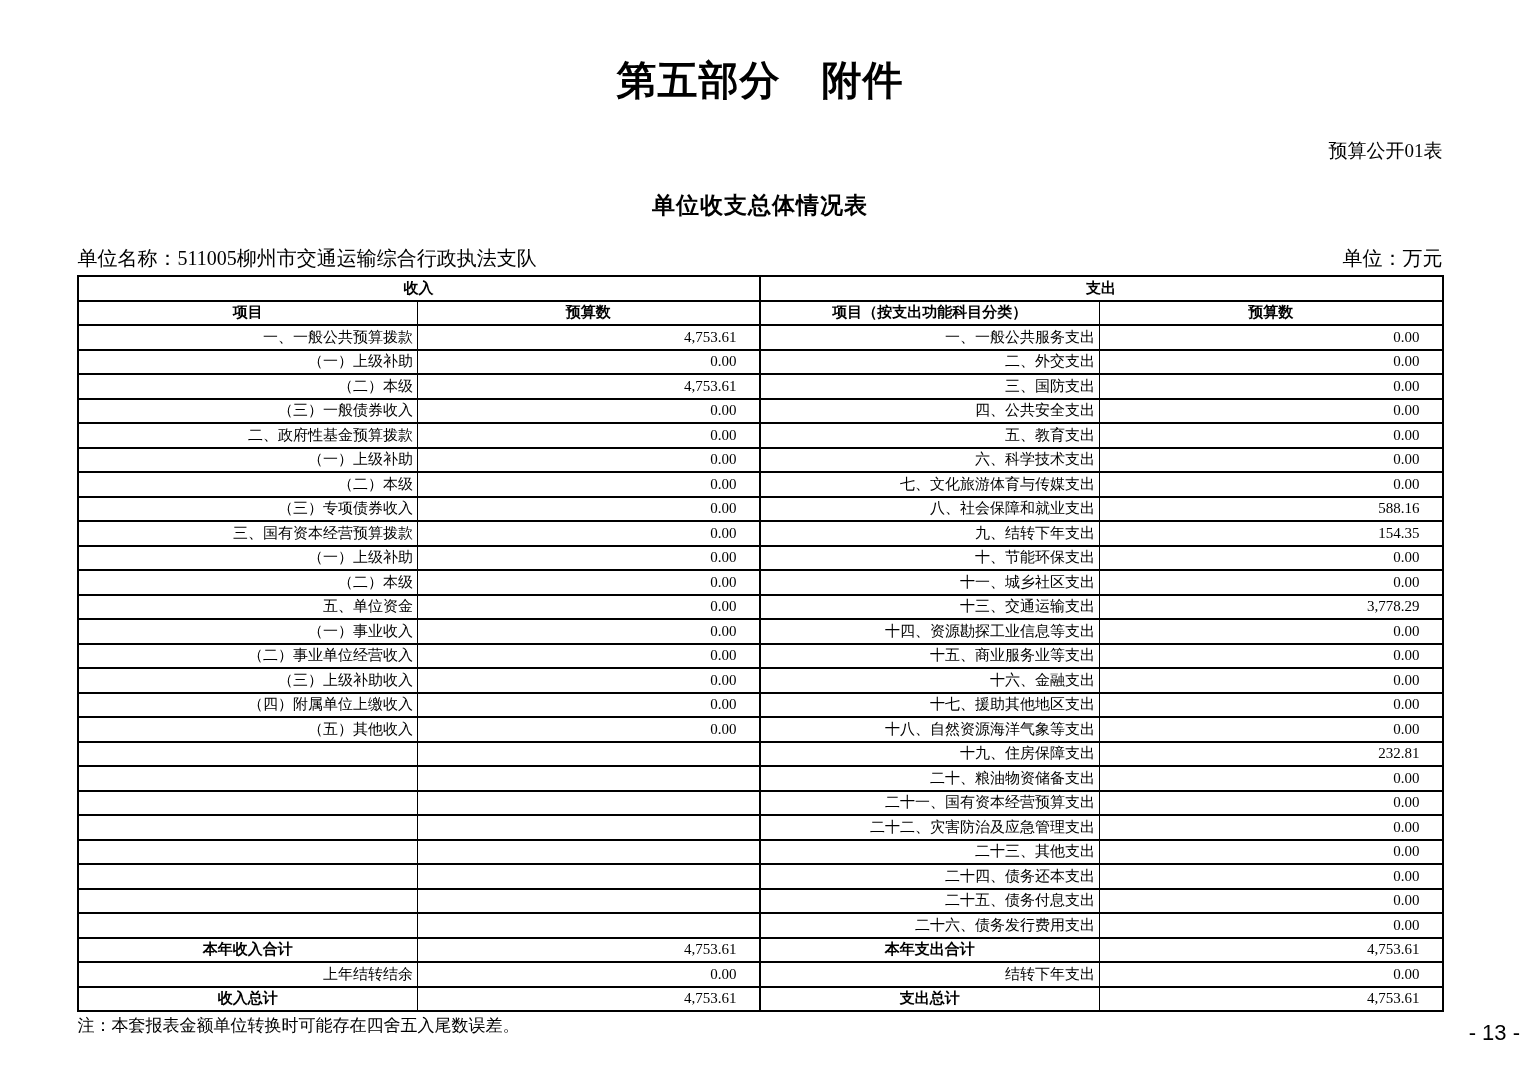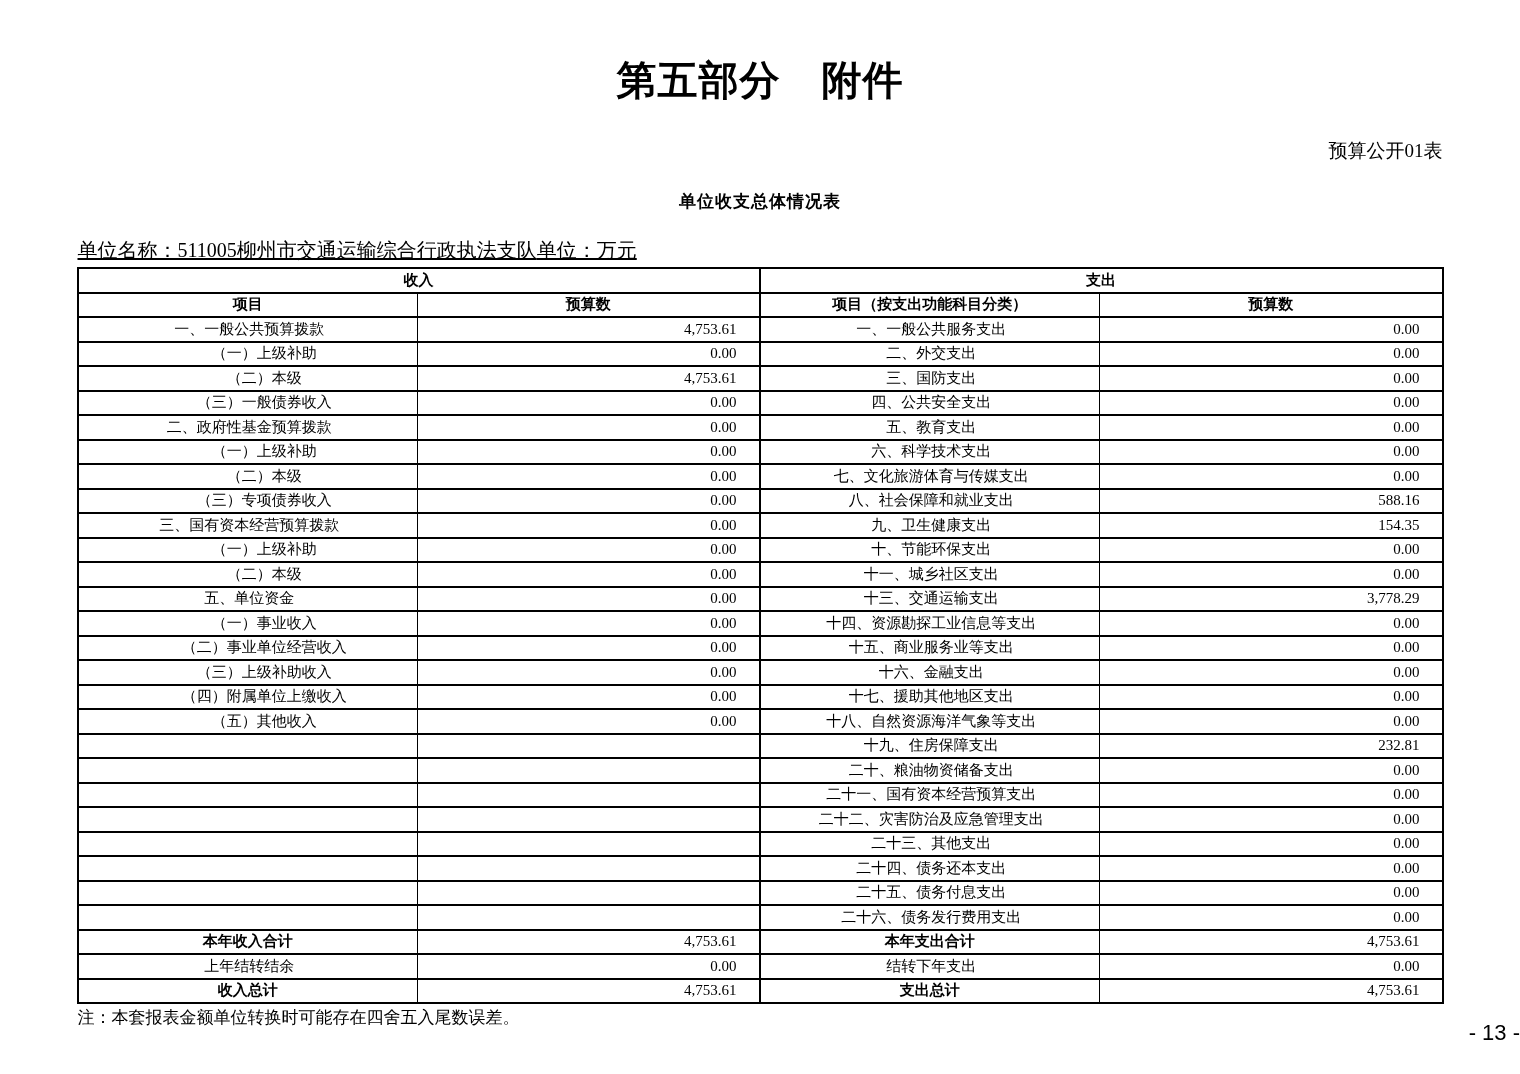--- a/index.html
+++ b/index.html
@@ -17,46 +17,46 @@
     font-size:40px; font-weight:bold; letter-spacing:1px;
     line-height:1.0;
   }
   .form-no {
     width:1365px; margin:38px auto 0;
     text-align:right; font-size:19px;
   }
   .subtitle {
     margin:26px 0 0; text-align:center;
     font-family:"Liberation Sans","DejaVu Sans",sans-serif;
-    font-size:17px; font-weight:bold; letter-spacing:1px;
+    font-size:23px; font-weight:bold; letter-spacing:1px;
   }
   .meta-row {
     width:1365px; margin:26px auto 6px;
-    display:flex; justify-content:flex-start; align-items:flex-end;
-    font-size:20px; line-height:1.1;text-decoration:underline;
+    display:flex; justify-content:space-between; align-items:flex-end;
+    font-size:20px; line-height:1.1;
   }
 
   table.budget {
     width:1365px; margin:0 auto;
     border-collapse:collapse; table-layout:fixed;
     border:2px solid #000;
     font-size:15px;
   }
   .budget th, .budget td {
     border:1px solid #000;
     border-top-width:2px; border-bottom-width:2px;
     height:22.5px; line-height:21px;
     padding:0 4px;
     overflow:hidden; white-space:nowrap;
   }
   .budget th {
     font-weight:bold; text-align:center;
     font-size:15px;
   }
-  .budget td.item  { text-align:center; padding-left:7px; }
+  .budget td.item  { text-align:right; padding-left:7px; }
   .budget td.item.indent { padding-left:37px; }
   .budget td.val   { text-align:right; padding-right:22px; }
   .budget .mid     { border-left-width:2px; }
   .budget td.total { font-weight:bold; text-align:center; padding-left:4px; }
 
   .note {
     width:1365px; margin:4px auto 7px;
     font-size:17px; line-height:1.2;
   }
   .footer {
@@ -146,21 +146,21 @@
         </tr>
         <tr>
           <td class="item indent">（三）专项债券收入</td>
           <td class="val">0.00</td>
           <td class="item mid">八、社会保障和就业支出</td>
           <td class="val">588.16</td>
         </tr>
         <tr>
           <td class="item">三、国有资本经营预算拨款</td>
           <td class="val">0.00</td>
-          <td class="item mid">九、卫生健康支出</td>
+          <td class="item mid">九、结转下年支出</td>
           <td class="val">154.35</td>
         </tr>
         <tr>
           <td class="item indent">（一）上级补助</td>
           <td class="val">0.00</td>
           <td class="item mid">十、节能环保支出</td>
           <td class="val">0.00</td>
         </tr>
         <tr>
           <td class="item indent">（二）本级</td>

